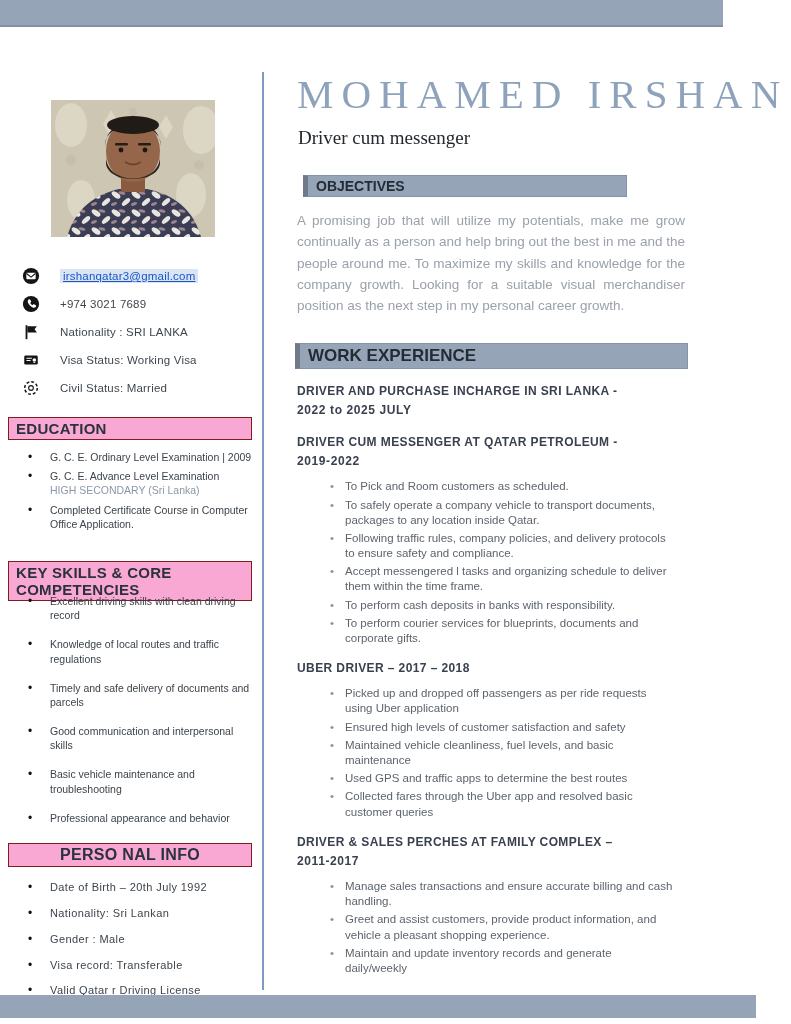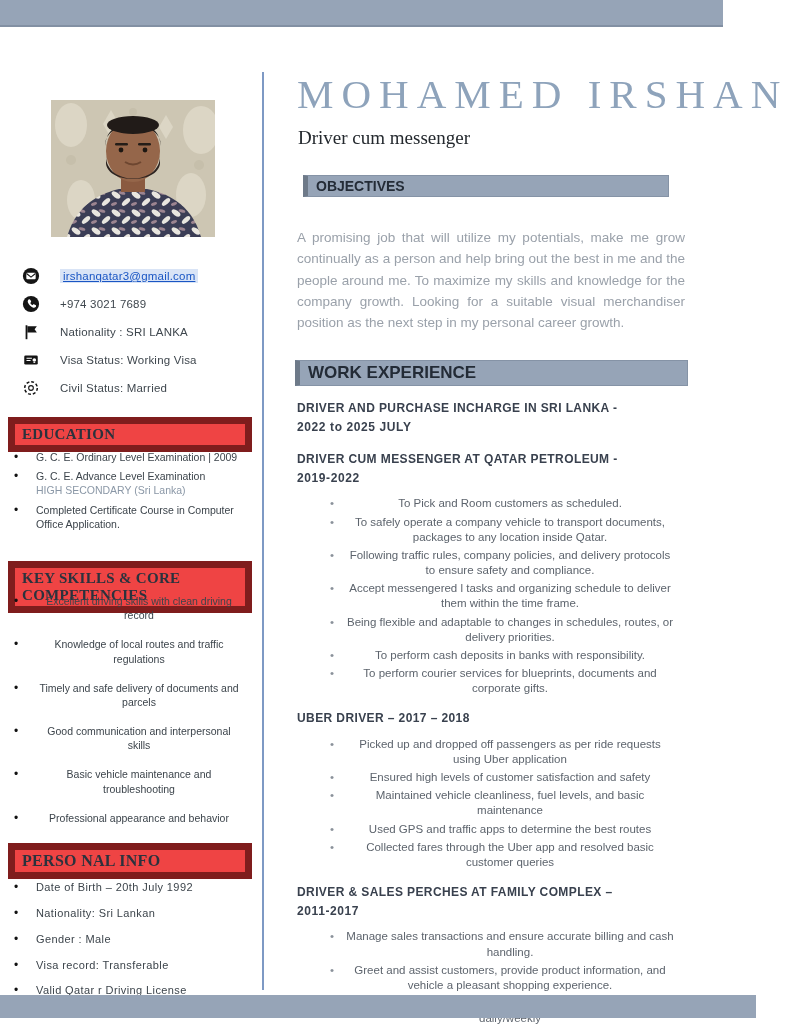--- a/index.html
+++ b/index.html
@@ -15,51 +15,51 @@
   .left{position:absolute;left:8px;top:0;width:248px;height:1024px;}
   .photo{position:absolute;left:43px;top:100px;width:164px;height:137px;}
   .photo svg{display:block;}
 
   .contact{position:absolute;left:14px;top:262px;width:230px;list-style:none;margin:0;padding:0;}
   .contact li{display:flex;align-items:center;height:28px;}
   .contact .cicon{width:18px;height:18px;flex:0 0 18px;margin-right:20px;}
   .contact .ctext{font-size:11.5px;color:#3f474e;letter-spacing:.2px;}
   .contact a.ctext{color:#1a56c4;text-decoration:underline;background:#d9e4f6;padding:1px 3px;cursor:pointer;}
 
-  .sec-h{position:absolute;left:0;background:#ef4444;color:#2b323d;font-weight:bold;
+  .sec-h{position:absolute;left:0;background:#f9a8d4;color:#2b323d;font-weight:bold;
          font-size:15px;letter-spacing:.3px;padding:2px 7px;box-sizing:border-box;width:244px;
-         border:7px solid #7f1d1d;font-family:Liberation Serif, serif;}
-  .sec-h.personal-h{font-size:16px;}
-
-  .sb-list{list-style:none;margin:0;padding:0;position:absolute;left:4px;width:230px;}
+         border:1px solid #7f1d1d;}
+  .sec-h.personal-h{font-size:16px;text-align:center;}
+
+  .sb-list{list-style:none;margin:0;padding:0;position:absolute;left:18px;width:230px;}
   .sb-list li{position:relative;padding-left:24px;font-size:10.5px;line-height:1.35;color:#3c444b;}
   .sb-list li::before{content:"\2022";position:absolute;left:2px;top:-1px;color:#111;font-size:12px;}
   .edu-list li{margin-bottom:5px;}
   .edu-sub{color:#8a97a6;}
   .skills-list li{margin-bottom:15px;}
   .personal-list li{margin-bottom:11px;font-size:11px;letter-spacing:.4px;}
 
   
   .right{position:absolute;left:295px;top:60px;width:396px;}
   h1.name{margin:10px 0 0 2px;font-family:"Liberation Serif",serif;font-weight:normal;
           font-size:41px;letter-spacing:8px;color:#8ea3bb;white-space:nowrap;}
   .subtitle{margin:9px 0 0 3px;font-family:Liberation Serif, serif;font-size:19px;color:#24292e;}
 
   .bar{background:#96a4b7;border:1px solid #8593a6;border-left:5px solid #6e7a89;
        color:#232b36;font-weight:bold;box-sizing:border-box;padding:2px 8px;}
-  .bar.obj-bar{margin:26px 0 0 8px;width:366px;font-size:14px;}
+  .bar.obj-bar{margin:26px 0 0 8px;width:324px;font-size:14px;}
   .bar.work-bar{margin:26px 0 0 0;width:393px;font-size:17px;}
 
-  .obj-text{margin:30px 0 0 2px;width:388px;text-align:justify;color:#9aa1aa;
+  .obj-text{margin:13px 0 0 2px;width:388px;text-align:justify;color:#9aa1aa;
             font-size:13.5px;line-height:1.58;}
 
   .job{margin-top:13px;}
   .job-title{font-weight:bold;font-size:12px;letter-spacing:.4px;color:#39414e;line-height:1.6;margin-left:2px;}
   .job-dates{font-weight:bold;font-size:12px;letter-spacing:.6px;color:#39414e;line-height:1.6;margin-left:2px;}
-  .job-bullets{list-style:none;margin:8px 0 0 35px;padding:0;width:345px;text-align:center;}
+  .job-bullets{list-style:none;margin:8px 0 0 35px;padding:0;width:345px;}
   .job-bullets li{position:relative;padding-left:15px;font-size:11.5px;line-height:1.32;
                   color:#5d646d;margin-bottom:3px;}
   .job-bullets li::before{content:"\2022";position:absolute;left:0;top:0;color:#8a919a;}
 </style>
 </head>
 <body>
 
 <div class="page">
 
   <div class="top-bar"></div>
@@ -171,21 +171,21 @@
       </li>
       <li>
         <span>Completed Certificate Course in Computer Office Application.</span>
         <div class="edu-sub"></div>
       </li>
     </ul>
 
     <div class="sec-h" style="top:561px;">
       <span>KEY SKILLS &amp; CORE COMPETENCIES</span>
     </div>
-    <ul class="sb-list skills-list" style="top:594px;text-align:center;">
+    <ul class="sb-list skills-list" style="top:594px;">
       <li><span>Excellent driving skills with clean driving record</span></li>
       <li><span>Knowledge of local routes and traffic regulations</span></li>
       <li><span>Timely and safe delivery of documents and parcels</span></li>
       <li><span>Good communication and interpersonal skills</span></li>
       <li><span>Basic vehicle maintenance and troubleshooting</span></li>
       <li><span>Professional appearance and behavior</span></li>
       <li><span>Ability to follow instructions and meet deadlines</span></li>
     </ul>
 
     <div class="sec-h personal-h" style="top:843px;">
@@ -220,21 +220,20 @@
     </div>
 
     <div class="job">
       <div class="job-title">DRIVER CUM MESSENGER AT QATAR PETROLEUM -</div>
       <div class="job-dates">2019-2022</div>
       <ul class="job-bullets">
         <li><span>To Pick and Room customers as scheduled.</span></li>
         <li><span>To safely operate a company vehicle to transport documents, packages to any location inside Qatar.</span></li>
         <li><span>Following traffic rules, company policies, and delivery protocols to ensure safety and compliance.</span></li>
         <li><span>Accept messengered l tasks and organizing schedule to deliver them within the time frame.</span></li>
-        <li><span>Being flexible and adaptable to changes in schedules, routes, or delivery priorities.</span></li>
         <li><span>To perform cash deposits in banks with responsibility.</span></li>
         <li><span>To perform courier services for blueprints, documents and corporate gifts.</span></li>
       </ul>
     </div>
 
     <div class="job">
       <div class="job-title">UBER DRIVER – 2017 – 2018</div>
       <ul class="job-bullets">
         <li><span>Picked up and dropped off passengers as per ride requests using Uber application</span></li>
         <li><span>Ensured high levels of customer satisfaction and safety</span></li>

